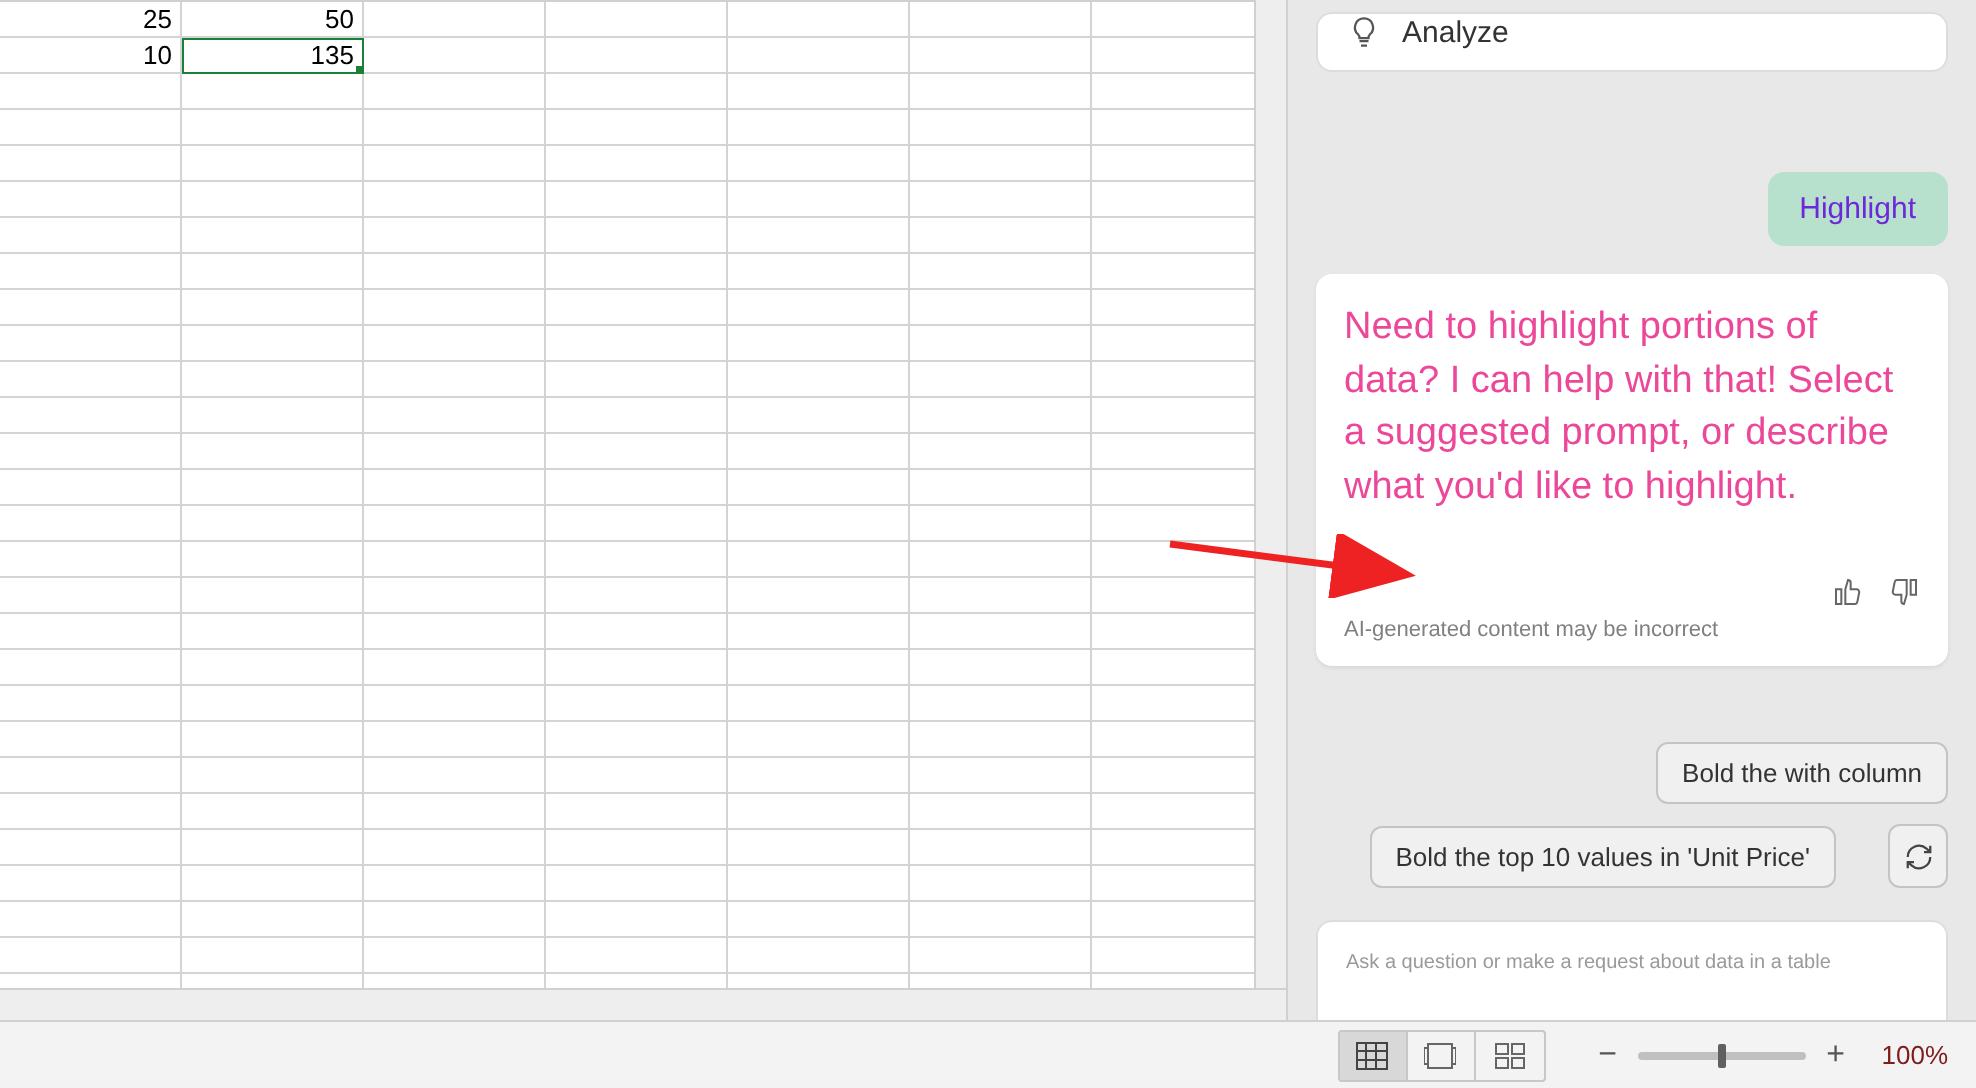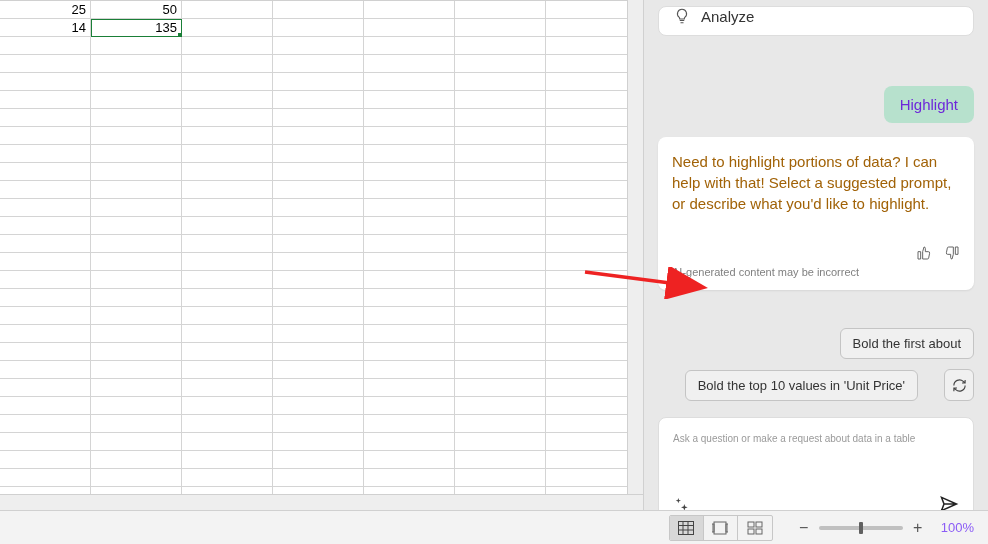--- a/index.html
+++ b/index.html
@@ -19,21 +19,21 @@
     
     .copilot-panel { flex: 1; background: #e8e8e8; display: flex; flex-direction: column; padding: 12px 14px; position: relative; }
     
     .analyze-card { background: #fff; border: 1px solid #ddd; border-radius: 8px; padding: 0px 14px 10px 14px; margin-top:-6px; display: flex; align-items: center; gap: 10px; }
     .analyze-card .icon { width: 18px; height: 18px; display:flex; align-items:center; justify-content:center; }
     .analyze-card .label { font-size: 15px; color: #333; }
     
     .user-bubble { align-self: flex-end; background: #b7e1cd; border-radius: 8px; padding: 10px 16px; margin-top: 50px; font-size: 15px; color: #6d28d9; }
     
     .response-card { background: #fff; border-radius: 8px; padding: 14px 14px 12px 14px; margin-top: 14px; box-shadow: 0 1px 2px rgba(0,0,0,0.08); }
-    .response-text { font-size: 15px; line-height: 1.4; color: #a16207; }
+    .response-text { font-size: 19px; line-height: 1.4; color: #ec4899; }
     .response-footer { display: flex; align-items: center; justify-content: space-between; margin-top: 14px; }
     .ai-note { font-size: 11px; color: #808080; margin-top: 38px; }
     .feedback { display: flex; gap: 12px; }
     .feedback .ficon { width: 16px; height: 16px; cursor: pointer; }
     
     .suggestions { display: flex; flex-direction: column; align-items: flex-end; gap: 10px; margin-top: 38px; }
     .suggest-row { display: flex; gap: 26px; align-items: center; }
     .suggest-btn { background: #f0f0f0; border: 1px solid #c4c4c4; border-radius: 6px; padding: 7px 12px; font-size: 13px; color: #333; cursor: pointer; }
     .suggest-btn.pointed { background:#eceeec; border-color:#a8b5a8; }
     .refresh-btn { background: #f0f0f0; border: 1px solid #c4c4c4; border-radius: 6px; width: 30px; height: 32px; display: flex; align-items: center; justify-content: center; cursor: pointer; }
@@ -47,39 +47,39 @@
     
     .status-bar { position: absolute; bottom: 0; left: 0; right: 0; height: 34px; background: #f3f3f3; border-top: 1px solid #d0d0d0; display: flex; align-items: center; justify-content: flex-end; padding: 0 14px; gap: 6px; }
     .view-btns { display: flex; border:1px solid #c7c7c7; border-radius:2px; overflow:hidden; }
     .view-btn { width: 34px; height: 24px; display: flex; align-items: center; justify-content: center; cursor: pointer; border-right:1px solid #c7c7c7; }
     .view-btn:last-child { border-right:none; }
     .view-btn.active { background: #d8d8d8; }
     .zoom-controls { display: flex; align-items: center; gap: 6px; margin-left: 16px; }
     .zoom-btn { width: 18px; height: 18px; font-size: 16px; display: flex; align-items: center; justify-content: center; cursor: pointer; color:#555; }
     .zoom-slider { width: 84px; height: 4px; background: #c0c0c0; position: relative; border-radius: 2px; }
     .zoom-thumb { position: absolute; left: 40px; top: -4px; width: 4px; height: 12px; background: #606060; border-radius: 1px; }
-    .zoom-label { font-size: 13px; color: #8b5cf6; margin-left: 8px; cursor:pointer;}
+    .zoom-label { font-size: 13px; color: #7f1d1d; margin-left: 8px; cursor:pointer;}
     
     
     .arrow { position: absolute; left: 583px; top: 267px; width: 135px; height: 32px; pointer-events: none; z-index: 10; }
   </style>
 </head>
 <body>
 
 <div class="main-container">
   <div class="spreadsheet">
     <div class="grid" id="grid">
         <div class="cell">25</div>
         <div class="cell">50</div>
         <div class="cell"></div>
         <div class="cell"></div>
         <div class="cell"></div>
         <div class="cell"></div>
         <div class="cell"></div>
-        <div class="cell">14</div>
+        <div class="cell">10</div>
         <div class="cell selected">135</div>
         <div class="cell"></div>
         <div class="cell"></div>
         <div class="cell"></div>
         <div class="cell"></div>
         <div class="cell"></div>
         <div class="cell"></div>
         <div class="cell"></div>
         <div class="cell"></div>
         <div class="cell"></div>
@@ -291,21 +291,21 @@
           <span class="ficon">
             <svg viewBox="0 0 24 24" width="16" height="16" fill="none" stroke="#666" stroke-width="1.5">
                 <path d="M17 14V3h4v11h-4zm-3-11H7a2 2 0 0 0-2 1.6l-1.4 7a2 2 0 0 0 2 2.4H10v5a2 2 0 0 0 2 2l2-7V3z"></path>
               </svg>
           </span>
         </div>
       </div>
     </div>
 
     <div class="suggestions">
-      <div class="suggest-btn">Bold the first about</div>
+      <div class="suggest-btn">Bold the with column</div>
       <div class="suggest-row">
         <div class="suggest-btn">Bold the top 10 values in 'Unit Price'</div>
         <div class="refresh-btn">
           <svg viewBox="0 0 24 24" width="15" height="15" fill="none" stroke="#444" stroke-width="1.8">
               <path d="M3 12a9 9 0 0 1 15-6.7L21 8M21 3v5h-5M21 12a9 9 0 0 1-15 6.7L3 16M3 21v-5h5"></path>
             </svg>
         </div>
       </div>
     </div>
 

